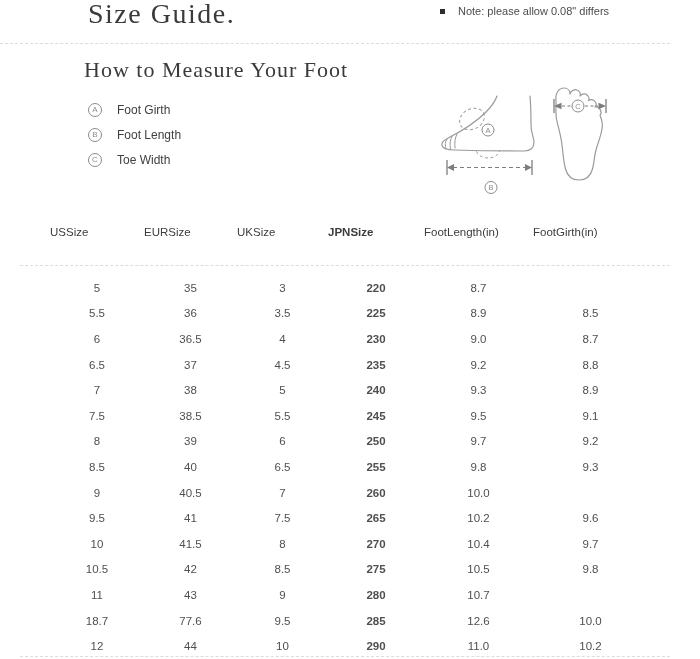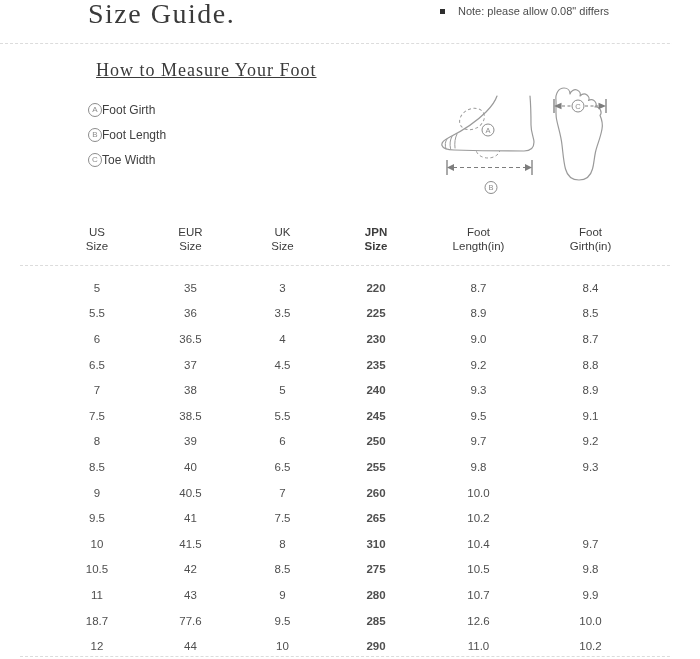--- a/index.html
+++ b/index.html
@@ -20,38 +20,38 @@
   .note{position:absolute;left:440px;top:3px;display:flex;align-items:flex-start;}
   .note-bullet{width:5px;height:5px;background:#2e2e2e;margin-top:6px;flex:0 0 auto;}
   .note-text{margin-left:13px;font-size:11px;line-height:16px;color:#4c4c4c;}
 
   .divider{position:absolute;border-top:1px dashed var(--divider);height:0;}
   .divider.top{left:0;top:43px;width:700px;}
   .divider.head{left:20px;top:265px;width:670px;}
   .divider.bottom{left:20px;top:656px;width:670px;}
 
   
-  .section-heading{position:absolute;left:96px;top:59px;font-family:"Liberation Serif","DejaVu Serif",serif;
-    font-size:18px;font-weight:400;letter-spacing:1px;color:var(--text-dark);line-height:22px;text-decoration:underline;}
+  .section-heading{position:absolute;left:84px;top:59px;font-family:"Liberation Serif","DejaVu Serif",serif;
+    font-size:22px;font-weight:400;letter-spacing:1px;color:var(--text-dark);line-height:22px;}
   .legend-item{position:absolute;left:88px;display:flex;align-items:center;}
   .li-a{top:103px;} .li-b{top:128px;} .li-c{top:153px;}
   .ltr-circle{display:inline-flex;align-items:center;justify-content:center;width:14px;height:14px;
     border:1px solid var(--badge);border-radius:50%;color:var(--badge);font-size:8px;line-height:1;flex:0 0 auto;}
-  .ltr-label{font-size:12px;color:#404040;}
+  .ltr-label{margin-left:15px;font-size:12px;color:#404040;}
   .tagline{position:absolute;left:88px;top:184px;font-size:12px;color:#404040;}
 
   .diag{position:absolute;}
   .diag-side{left:438px;top:90px;}
   .diag-sole{left:548px;top:83px;}
   .svg-letter{font-family:"Liberation Sans","DejaVu Sans",sans-serif;font-size:7.5px;fill:var(--badge);}
 
   
   .thead{position:absolute;left:20px;top:225px;width:670px;display:flex;
     font-size:11.5px;line-height:14px;color:#3c3c3c;}
-  .thead .cell{display:flex;flex-direction:column;justify-content:flex-start;}
+  .thead .cell{display:flex;flex-direction:row;justify-content:flex-start;}
   .rows{position:absolute;left:20px;top:266px;width:670px;padding-top:9px;}
   .trow{display:flex;height:25.6px;align-items:center;font-size:11.5px;color:var(--text-mid);}
   .cell{text-align:center;}
   .c1{width:124px;padding-left:30px;}
   .c2{width:93px;}
   .c3{width:91px;}
   .c4{width:96px;font-weight:bold;}
   .c5{width:109px;}
   .c6{width:157px;padding-right:42px;}
 </style>
@@ -159,21 +159,20 @@
 
   <div class="divider head"></div>
 
   <div class="rows">
       <div class="trow">
         <div class="cell c1">5</div>
         <div class="cell c2">35</div>
         <div class="cell c3">3</div>
         <div class="cell c4">220</div>
         <div class="cell c5">8.7</div>
-        <div class="cell c6">8.4</div>
       </div>
       <div class="trow">
         <div class="cell c1">5.5</div>
         <div class="cell c2">36</div>
         <div class="cell c3">3.5</div>
         <div class="cell c4">225</div>
         <div class="cell c5">8.9</div>
         <div class="cell c6">8.5</div>
       </div>
       <div class="trow">
@@ -230,44 +229,44 @@
         <div class="cell c3">7</div>
         <div class="cell c4">260</div>
         <div class="cell c5">10.0</div>
       </div>
       <div class="trow">
         <div class="cell c1">9.5</div>
         <div class="cell c2">41</div>
         <div class="cell c3">7.5</div>
         <div class="cell c4">265</div>
         <div class="cell c5">10.2</div>
+        <div class="cell c6">9.6</div>
       </div>
       <div class="trow">
         <div class="cell c1">10</div>
         <div class="cell c2">41.5</div>
         <div class="cell c3">8</div>
-        <div class="cell c4">310</div>
+        <div class="cell c4">270</div>
         <div class="cell c5">10.4</div>
         <div class="cell c6">9.7</div>
       </div>
       <div class="trow">
         <div class="cell c1">10.5</div>
         <div class="cell c2">42</div>
         <div class="cell c3">8.5</div>
         <div class="cell c4">275</div>
         <div class="cell c5">10.5</div>
         <div class="cell c6">9.8</div>
       </div>
       <div class="trow">
         <div class="cell c1">11</div>
         <div class="cell c2">43</div>
         <div class="cell c3">9</div>
         <div class="cell c4">280</div>
         <div class="cell c5">10.7</div>
-        <div class="cell c6">9.9</div>
       </div>
       <div class="trow">
         <div class="cell c1">18.7</div>
         <div class="cell c2">77.6</div>
         <div class="cell c3">9.5</div>
         <div class="cell c4">285</div>
         <div class="cell c5">12.6</div>
         <div class="cell c6">10.0</div>
       </div>
       <div class="trow">

